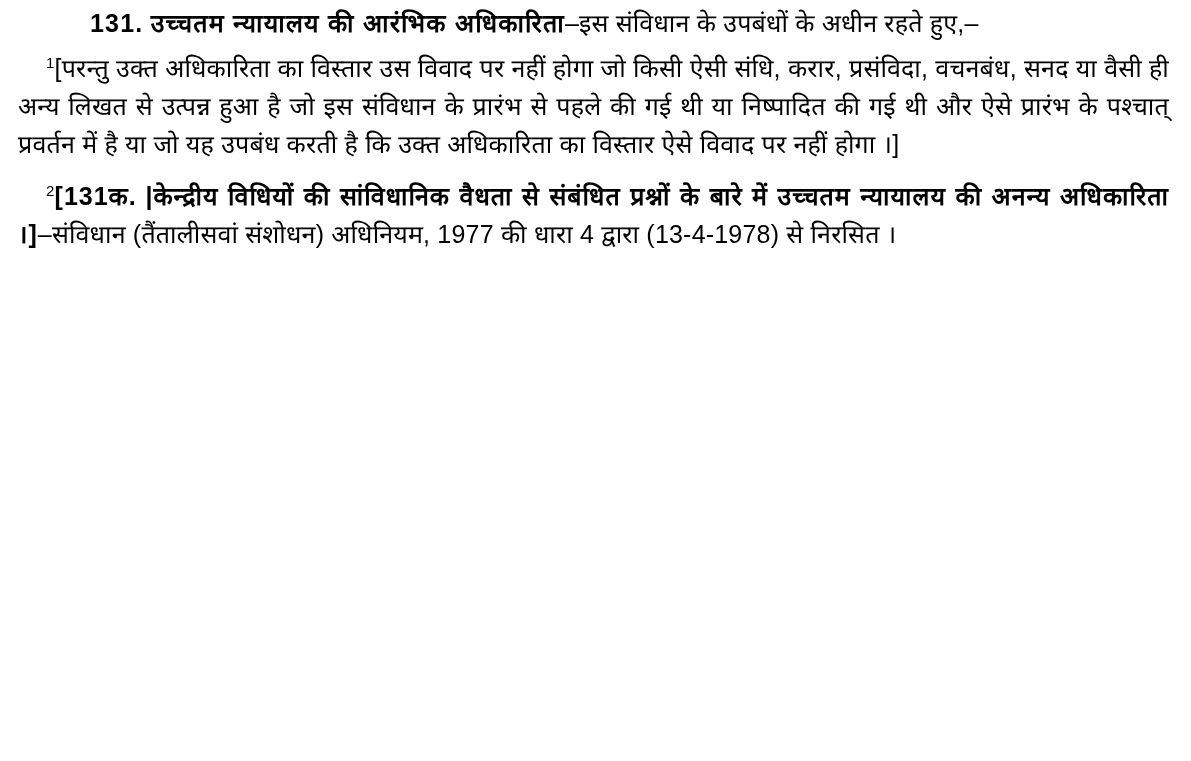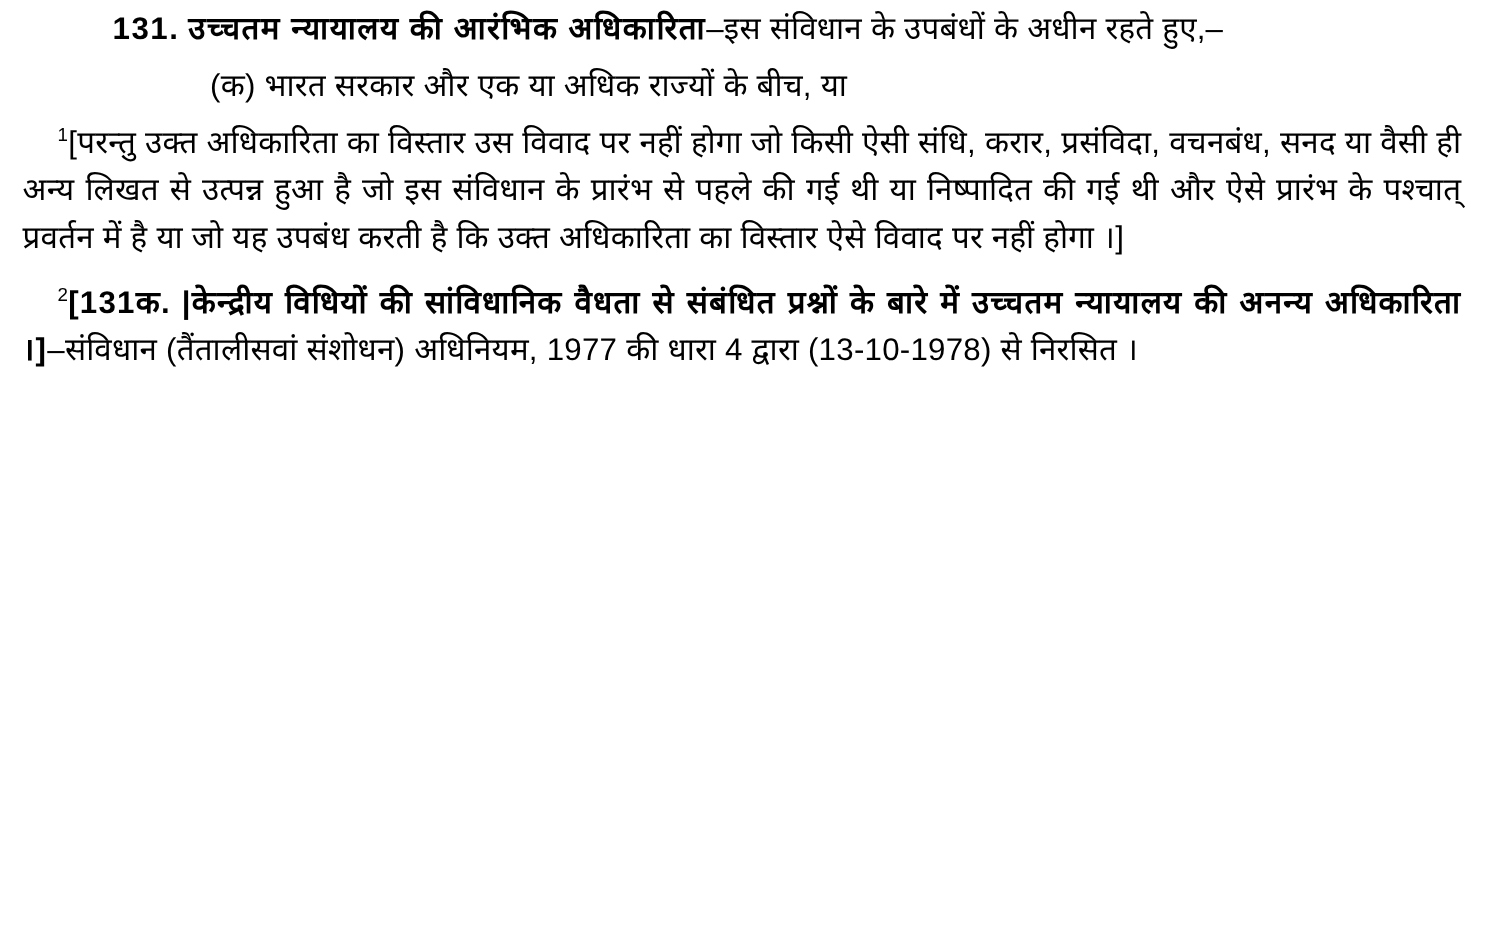--- a/index.html
+++ b/index.html
@@ -72,23 +72,22 @@
   }
 </style>
 </head>
 <body>
 
 <div class="page">
   <div class="content">
 
     <p class="para-heading"><span class="heading-num">131.</span> <span class="heading-text">उच्चतम न्यायालय की आरंभिक अधिकारिता</span><span>–</span><span>इस संविधान के उपबंधों के अधीन रहते हुए,–</span></p>
 
-    <p class="clause"><span>(क)</span> <span>भारत सरकार और एक या अधिक राज्यों के बीच, या</span></p>
 
 
 
 
     <p class="proviso"><sup>1</sup><span>[</span><span>परन्तु उक्त अधिकारिता का विस्तार उस विवाद पर नहीं होगा जो किसी ऐसी संधि, करार, प्रसंविदा, वचनबंध, सनद या वैसी ही अन्य लिखत से उत्पन्न हुआ है जो इस संविधान के प्रारंभ से पहले की गई थी या निष्पादित की गई थी और ऐसे प्रारंभ के पश्चात् प्रवर्तन में है या जो यह उपबंध करती है कि उक्त अधिकारिता का विस्तार ऐसे विवाद पर नहीं होगा ।]</span></p>
 
-    <p class="amend"><sup>2</sup><span class="bold">[</span><span class="bold">131क.</span> <span class="bold">|</span><span class="bold">केन्द्रीय विधियों की सांविधानिक वैधता से संबंधित प्रश्नों के बारे में उच्चतम न्यायालय की अनन्य अधिकारिता ।]</span><span>–संविधान (तैंतालीसवां संशोधन) अधिनियम, 1977 की धारा 4 द्वारा (13-10-1978) से निरसित ।</span></p>
+    <p class="amend"><sup>2</sup><span class="bold">[</span><span class="bold">131क.</span> <span class="bold">|</span><span class="bold">केन्द्रीय विधियों की सांविधानिक वैधता से संबंधित प्रश्नों के बारे में उच्चतम न्यायालय की अनन्य अधिकारिता ।]</span><span>–संविधान (तैंतालीसवां संशोधन) अधिनियम, 1977 की धारा 4 द्वारा (13-4-1978) से निरसित ।</span></p>
 
   </div>
 </div>
 
 </body></html>

